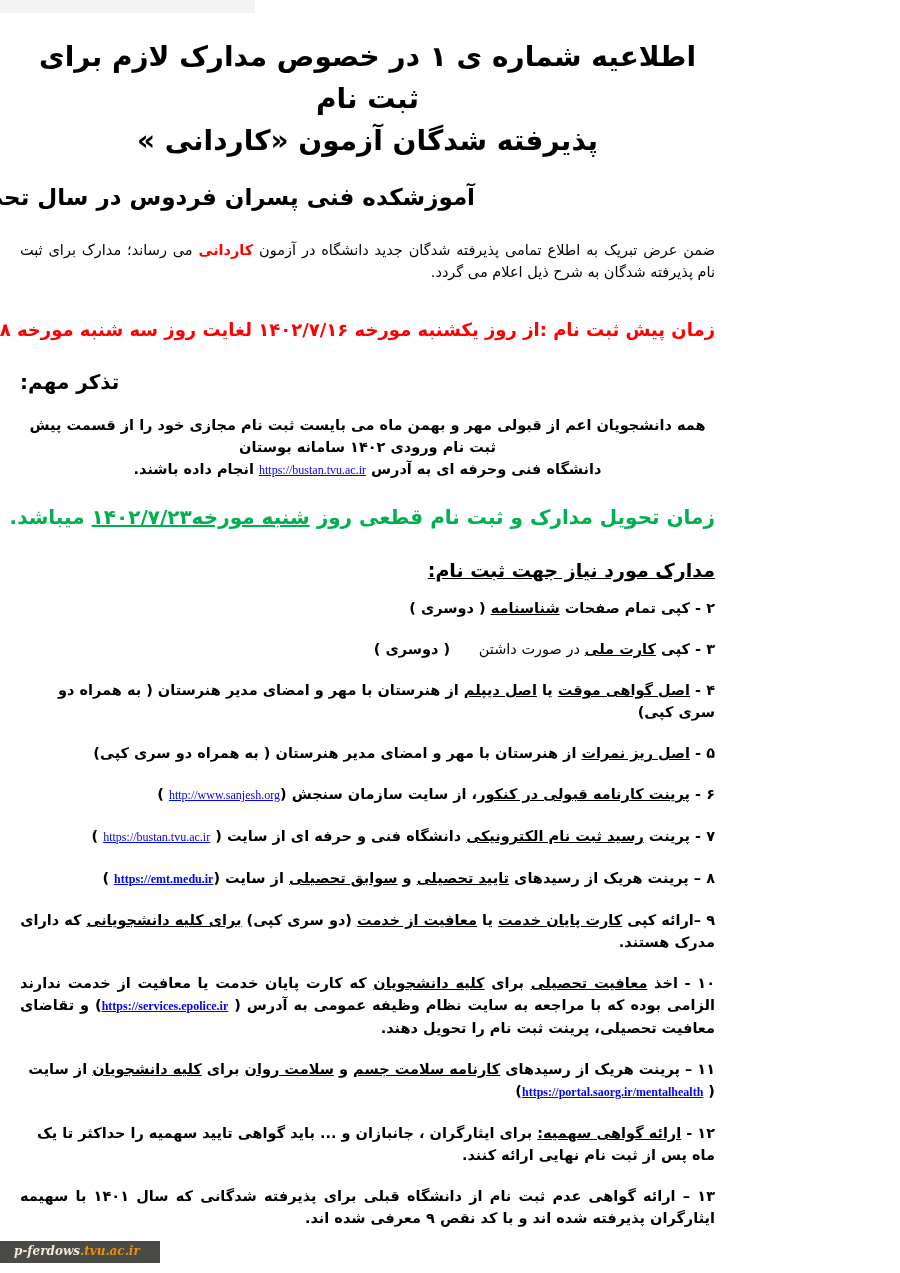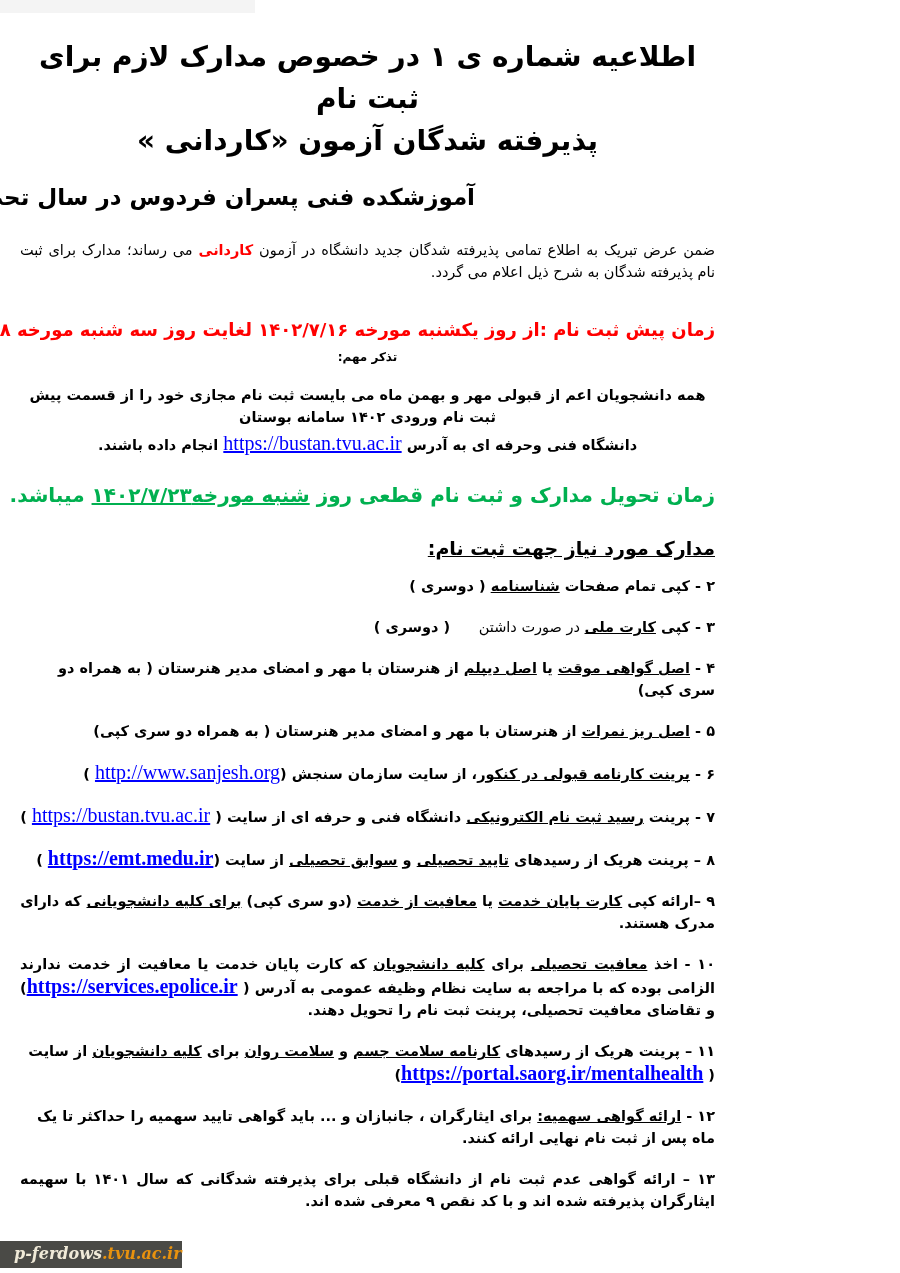--- a/index.html
+++ b/index.html
@@ -45,24 +45,24 @@
   .red-word { color:var(--red,#FF0000); font-weight:bold; }
   .red-heading {
     margin-top:35px;
     color:var(--red,#FF0000);
     font-weight:bold;
     font-size:18px;
     text-align:center;
     white-space:nowrap;
   }
   .note-label {
-    margin-top:10px;
+    margin-top:30px;
     font-weight:bold;
-    font-size:12px;
-    text-align:center;
+    font-size:20px;
+    text-align:left;
   }
   .note-para {
     margin:20px 0 0 0;
     font-weight:bold;
     font-size:14.5px;
     line-height:1.55;
     text-align:center;
   }
   .green-heading {
     margin-top:24px;
@@ -88,35 +88,35 @@
     margin-bottom:19px;
   }
   .doc-item.justify { text-align:justify; }
   .seg-b  { font-weight:bold; }
   .seg-bu { font-weight:bold; text-decoration:underline; }
   .seg-r  { font-weight:normal;margin-left:24px; }
   .seg-link, .seg-linkb, .link-serif {
     color:var(--link_blue,#0000FF);
     text-decoration:underline;
     font-family:"Liberation Serif","DejaVu Serif",serif;
-    font-size:20px;
+    font-size:12px;
     font-weight:normal;
     cursor:pointer;
   }
   .seg-linkb { font-weight:bold; }
   .watermark {
     position:absolute;
     left:0; top:1241px;
     background:var(--watermark_bg,#4a4a46);
-    padding:3px 0 5px 14px;
+    padding:3px 20px 5px 14px;
     direction:ltr;
     font-family:"DejaVu Serif","Liberation Serif",serif;
     font-style:italic;
     font-weight:bold;
-    font-size:16px;
+    font-size:12px;
     color:var(--watermark_text,#f0ead8);
   }
   .watermark .domain { color:var(--watermark_accent,#e8920e); }
 </style>
 </head>
 <body>
 
 <div class="page">
   <div class="top-strip"></div>
 

